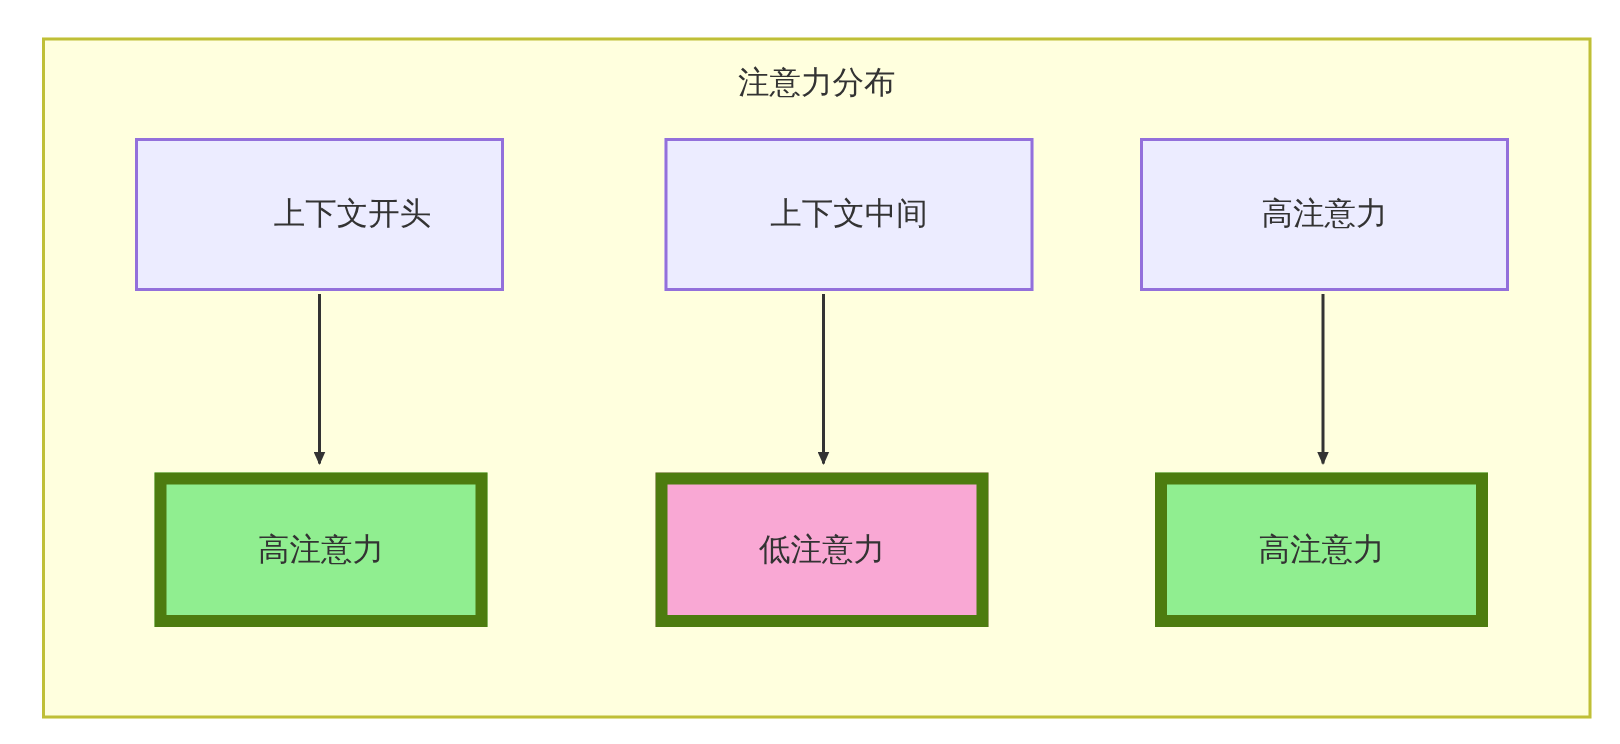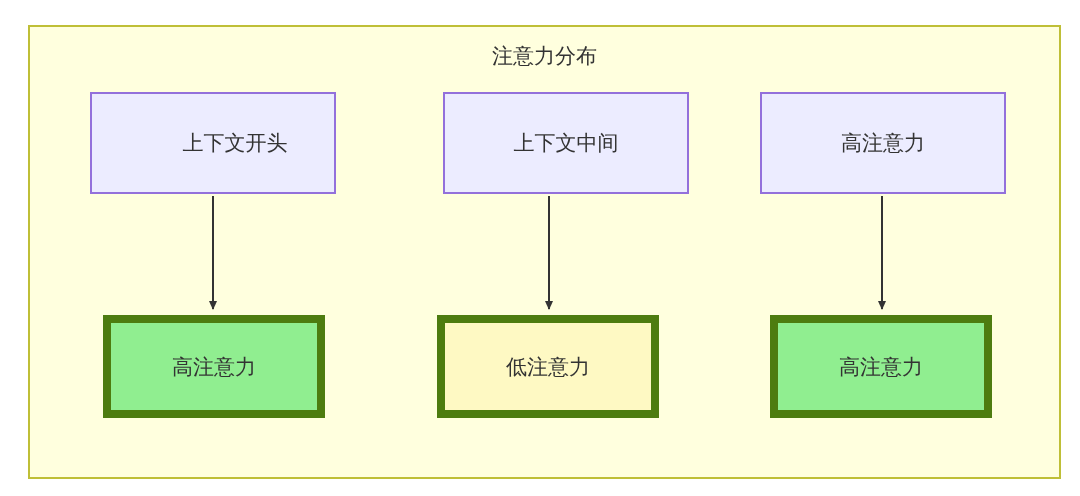--- a/index.html
+++ b/index.html
@@ -82,21 +82,21 @@
     border: 8px solid #4d7c0f;
     width: 222px;
     height: 103px;
     top: 315px;
   }
   .node.verdict.col-1 { left: 103px; }
   .node.verdict.col-2 { left: 437px; }
   .node.verdict.col-3 { left: 770px; }
 
   .node.verdict.high { background: #90ee90; }
-  .node.verdict.low  { background: #fef9c3; }
+  .node.verdict.low  { background: #f9a8d4; }
 
   
   .edge-layer {
     position: absolute;
     left: 0;
     top: 0;
     width: 1080px;
     height: 496px;
     pointer-events: none;
   }

